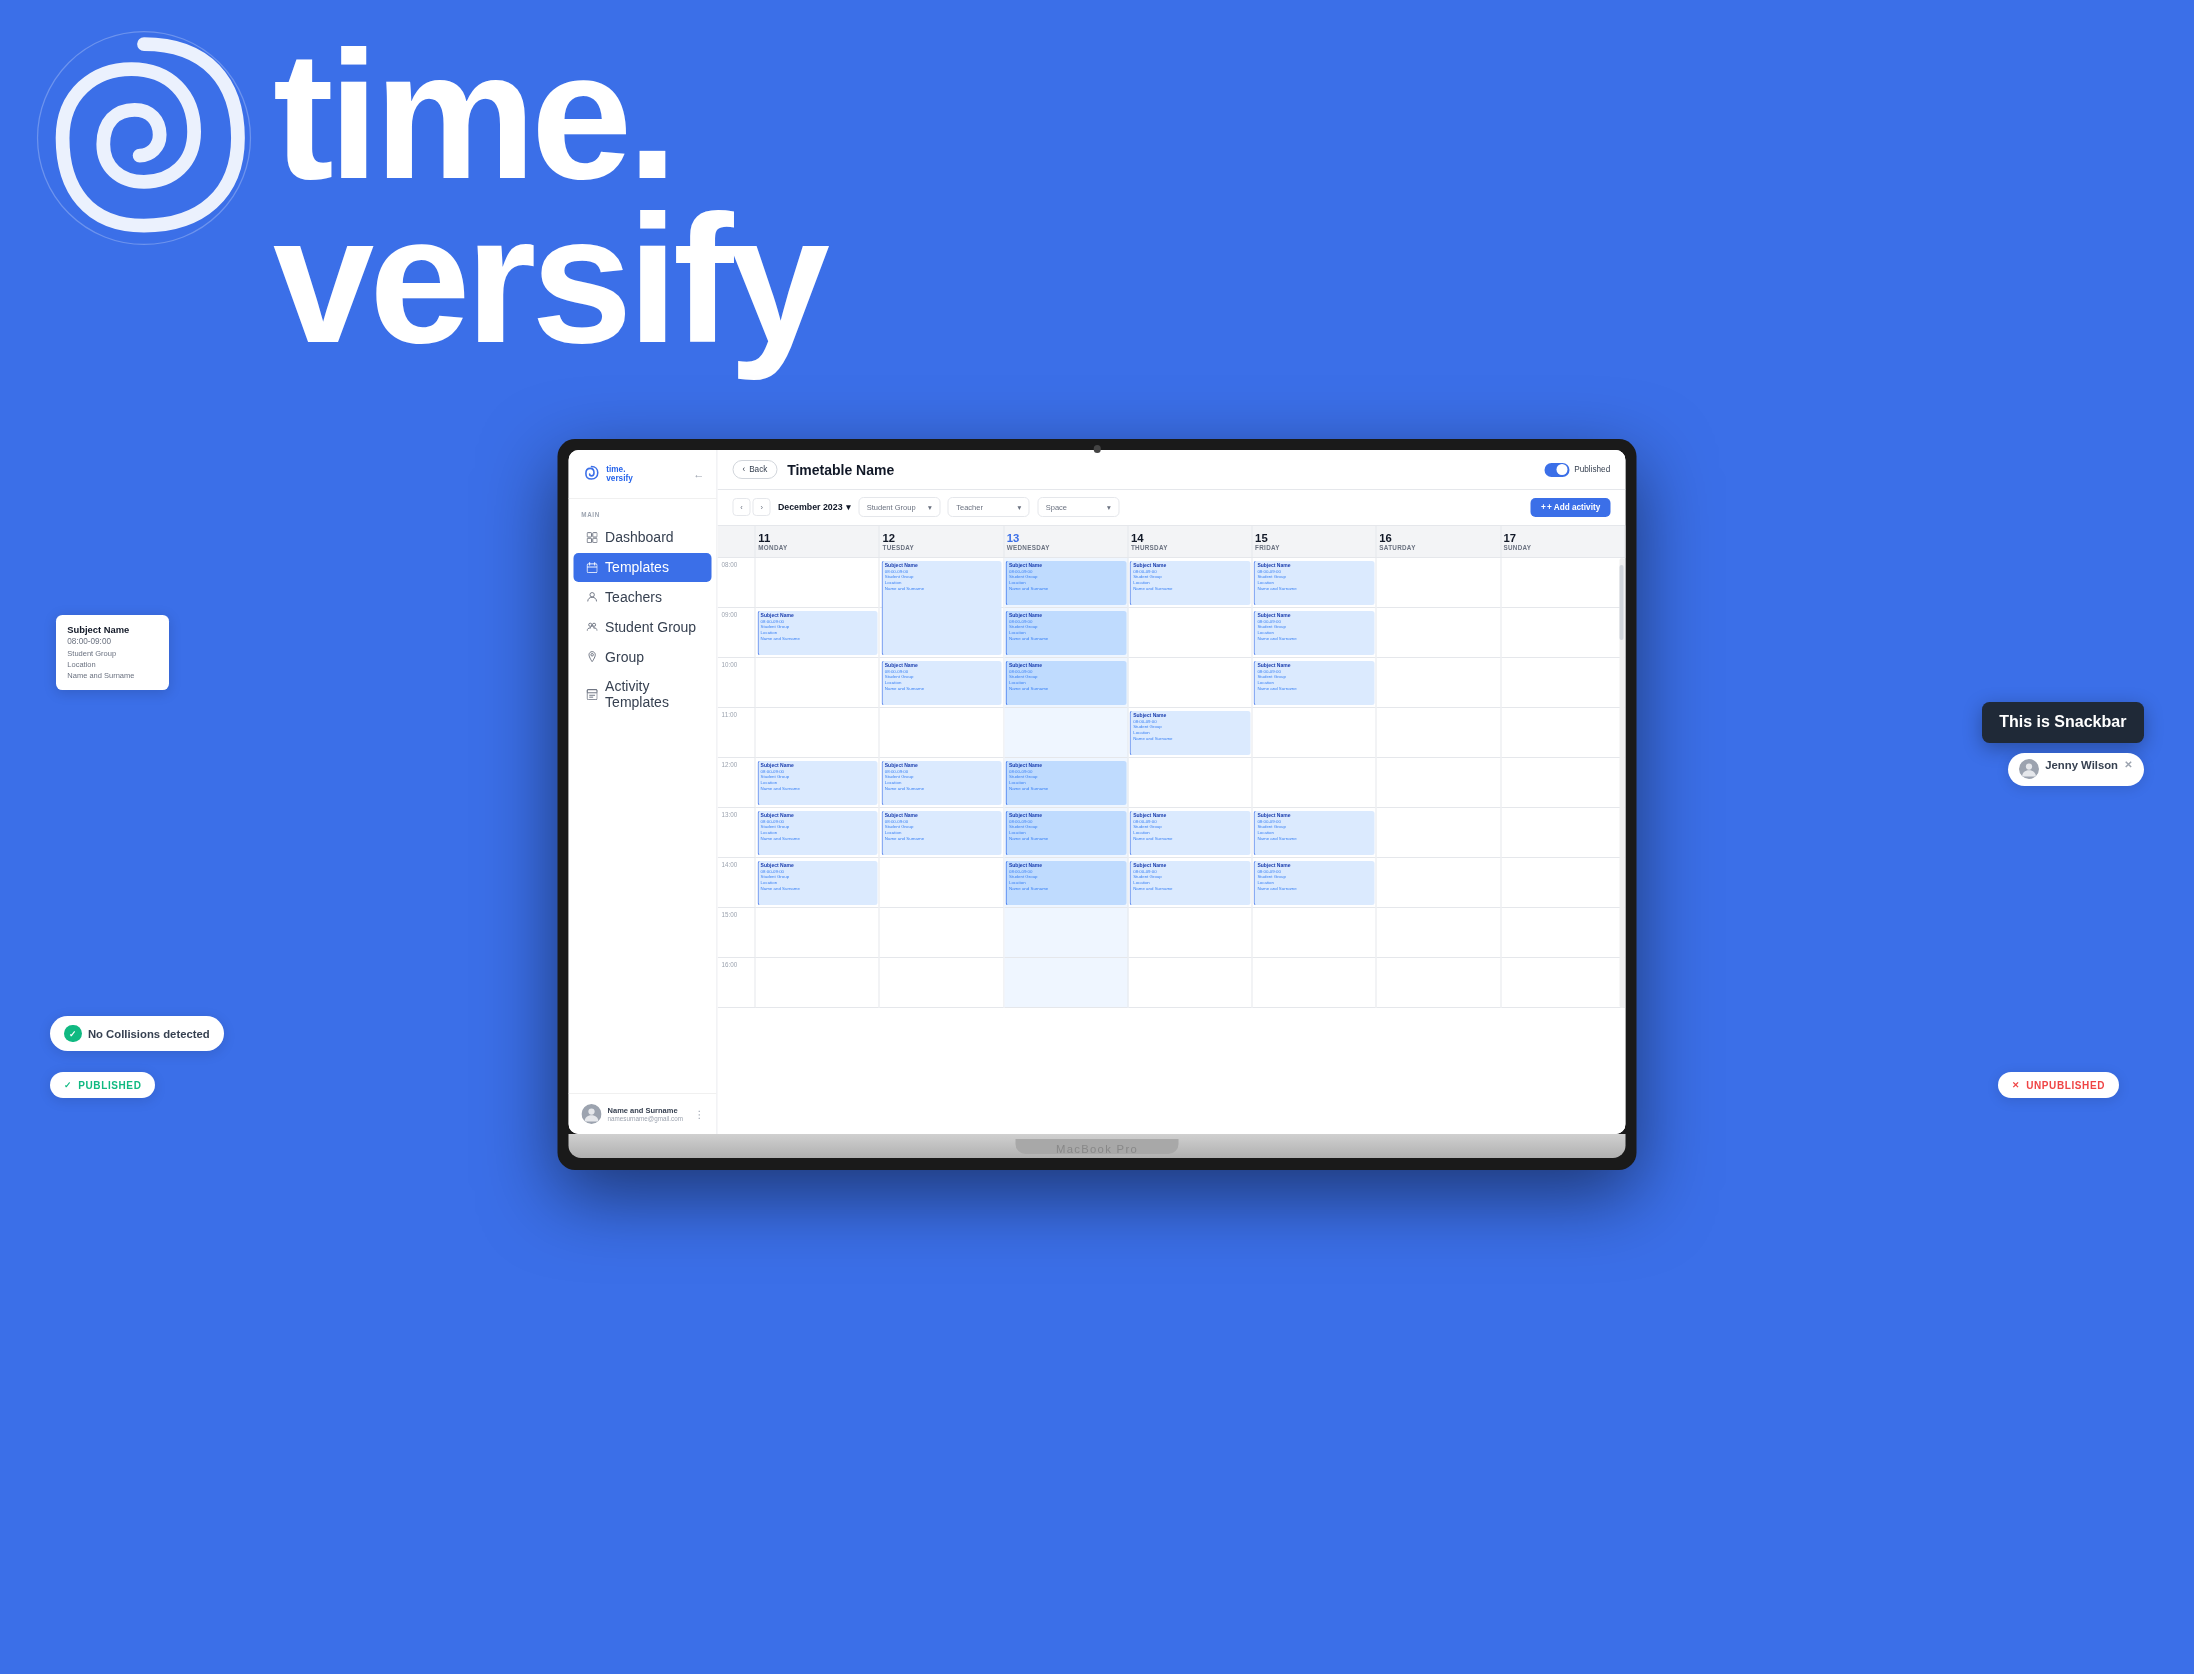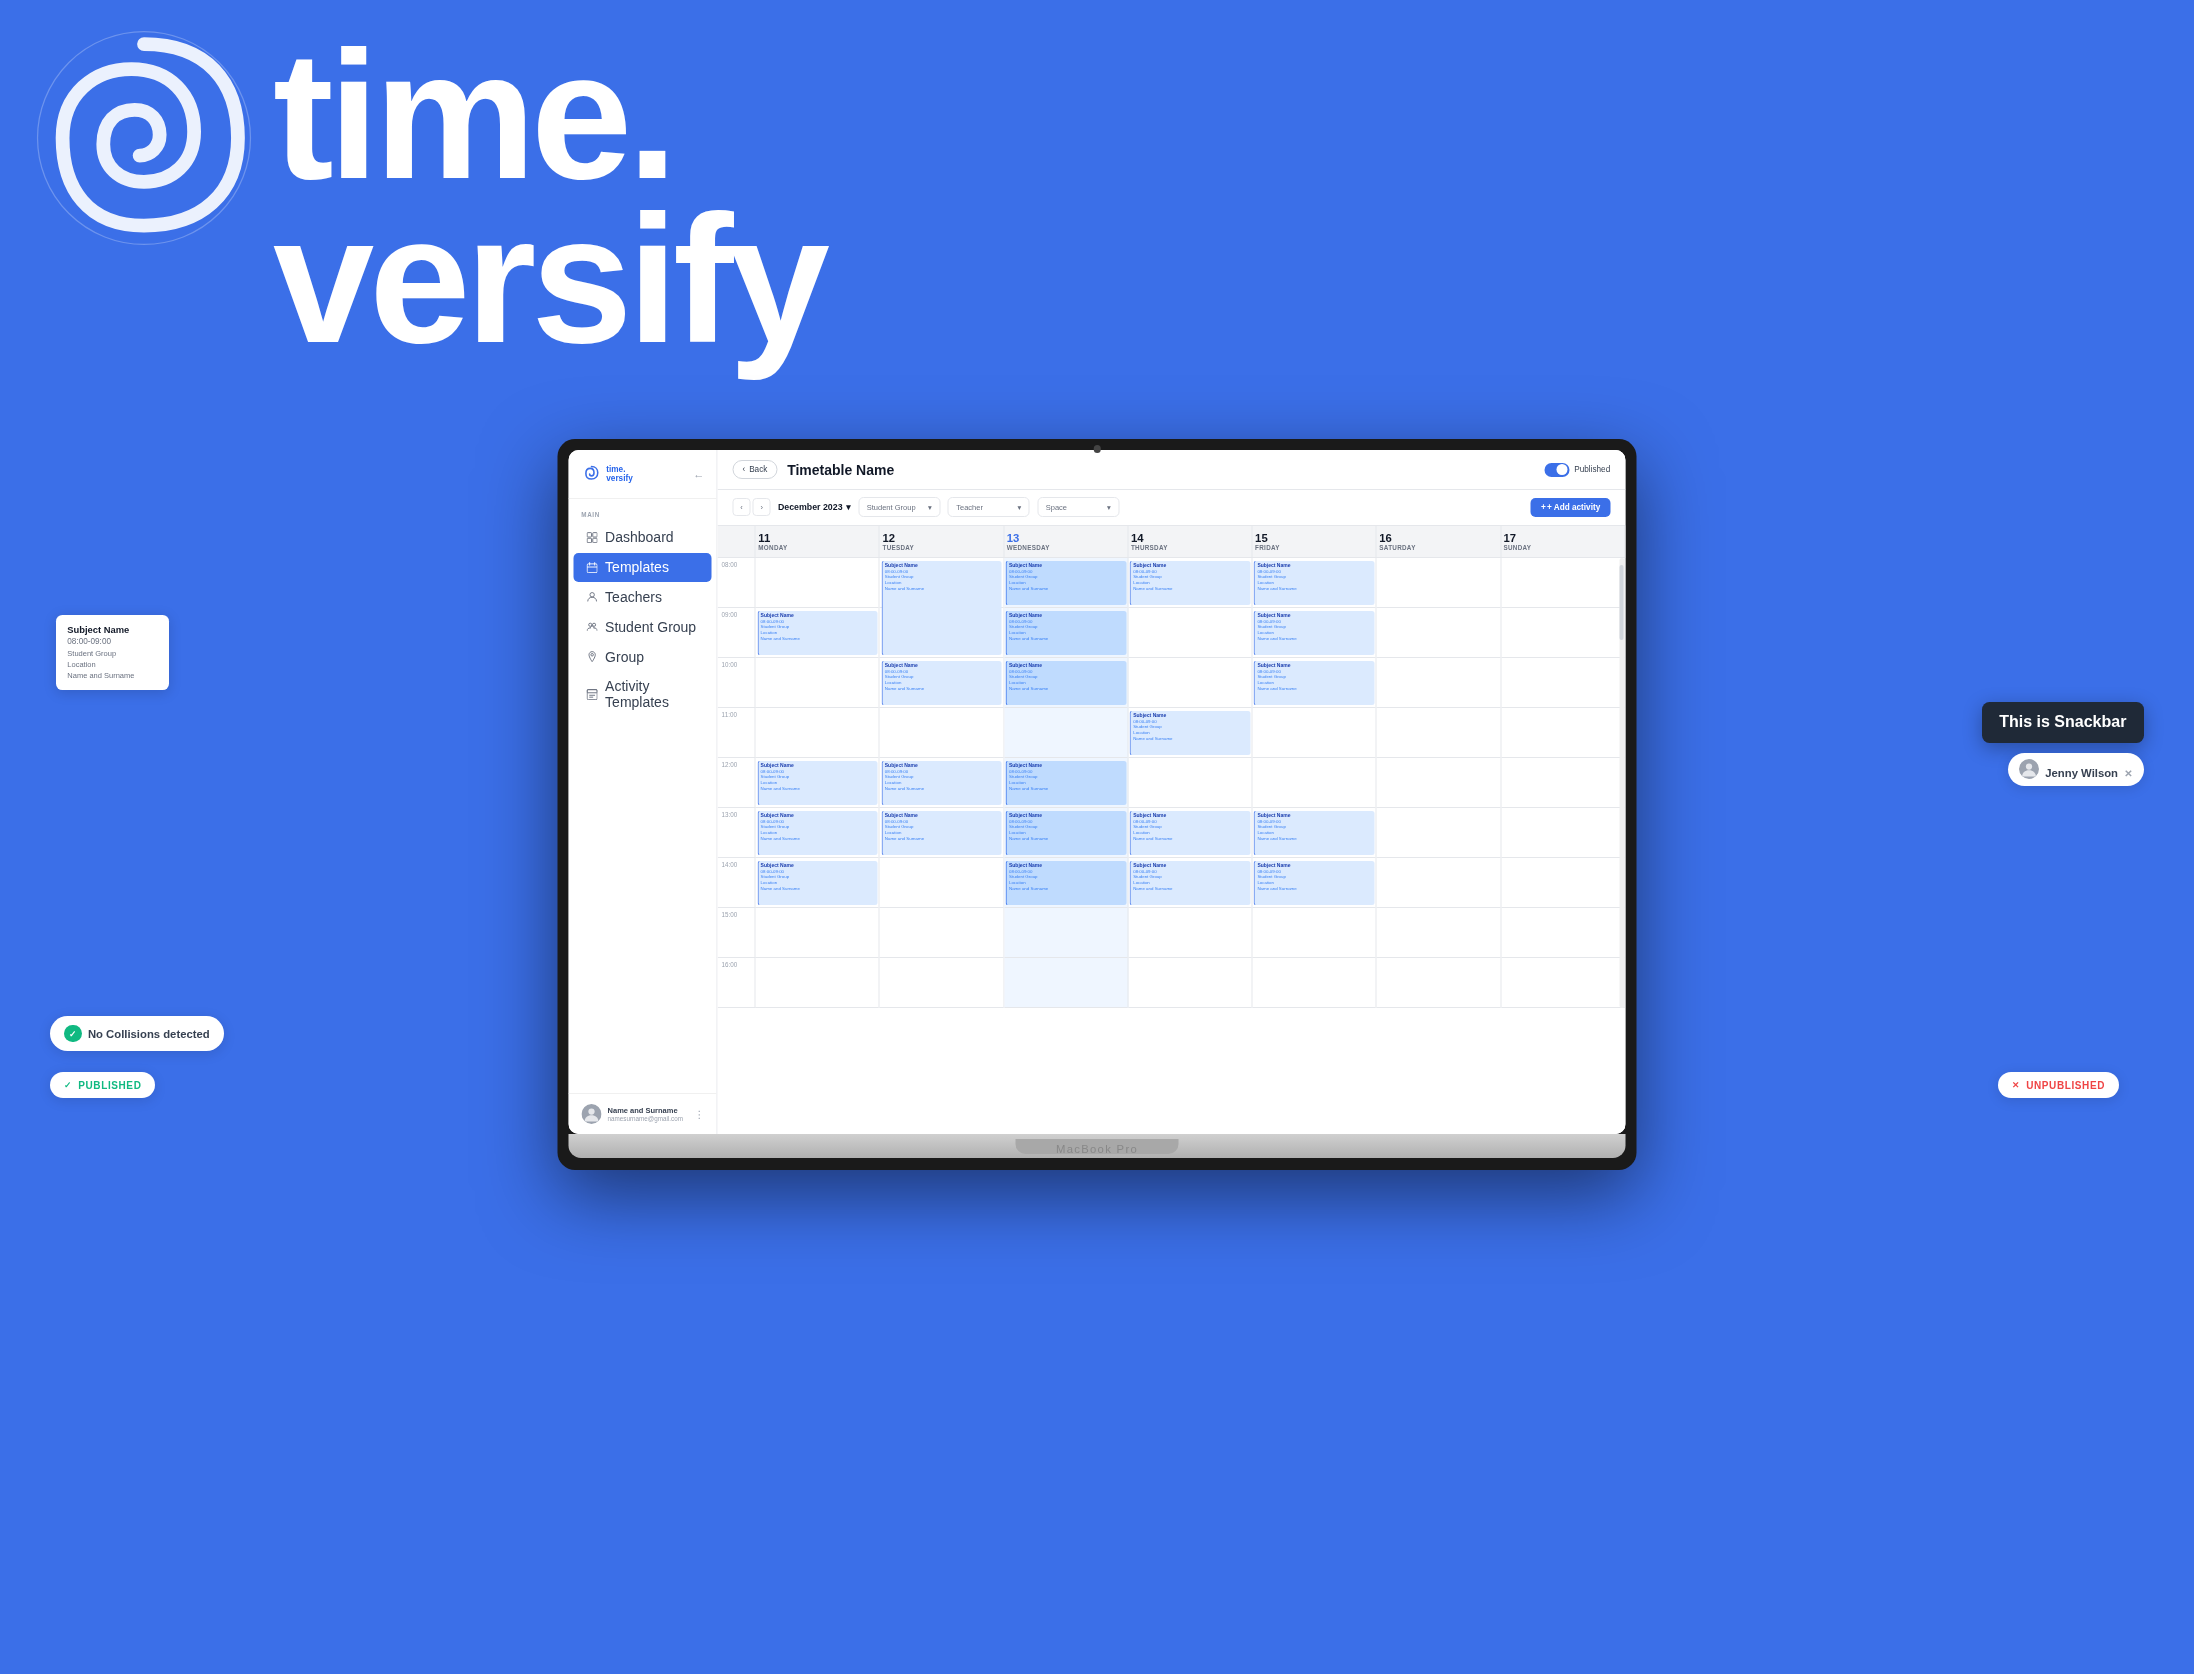--- a/index.html
+++ b/index.html
@@ -534,21 +534,21 @@
 
     .float-user-chip {
       position: absolute;
       top: 753px;
       right: 50px;
       background: white;
       border-radius: 19px;
       padding: 6.3px 11.3px;
       box-shadow: 0 2.5px 12.5px rgba(0,0,0,0.12);
       display: flex;
-      align-items: flex-end;
+      align-items: flex-start;
       gap: 6.3px;
       font-size: 11.3px;
       font-weight: 600;
       color: #374151;
     }
     .user-chip-avatar {
       width: 20px;
       height: 20px;
       border-radius: 50%;
       background: #d1d5db;

